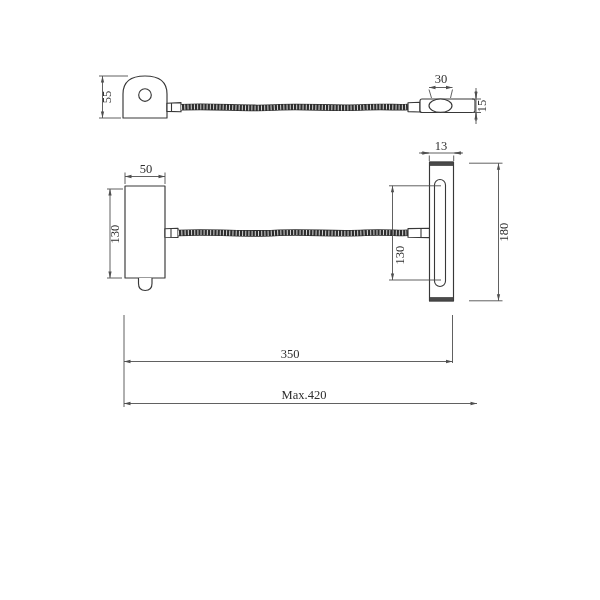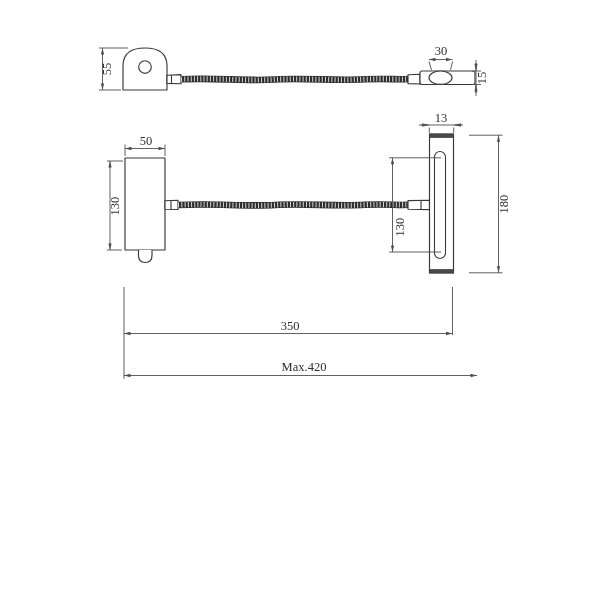--- a/index.html
+++ b/index.html
@@ -1,16 +1,16 @@
 <!DOCTYPE html>
 <html><head>
 <meta charset="utf-8">
 <style>
   html,body{margin:0;padding:0;background:#fff;}
-  .stage{width:600px;height:420px;background:#fff;position:relative;overflow:hidden;}
+  .stage{width:600px;height:420px;background:#fff;position:relative;overflow:hidden;margin-top:28px;}
   svg{display:block;}
   .obj{fill:#fff;stroke:#383838;stroke-width:1.15;stroke-linejoin:round;}
   .obj-n{fill:none;stroke:#383838;stroke-width:1.1;stroke-linejoin:round;}
   .cap{fill:#4a4a4a;stroke:#383838;stroke-width:0.6;}
   .dim{fill:none;stroke:#4f4f4f;stroke-width:0.9;}
   .flex-dark{fill:none;stroke:#2d2d2d;stroke-width:6.6;stroke-linecap:butt;}
   .flex-ribs{fill:none;stroke:#f7f7f7;stroke-width:5.2;stroke-dasharray:1 2.2;opacity:.85;}
   .flex-dark3d{fill:none;stroke:#2d2d2d;stroke-width:7.4;stroke-linecap:round;}
   .flex-ribs3d{fill:none;stroke:#f7f7f7;stroke-width:5.8;stroke-dasharray:1.1 2.4;opacity:.85;}
   .led{fill:#2f2f2f;stroke:none;}

